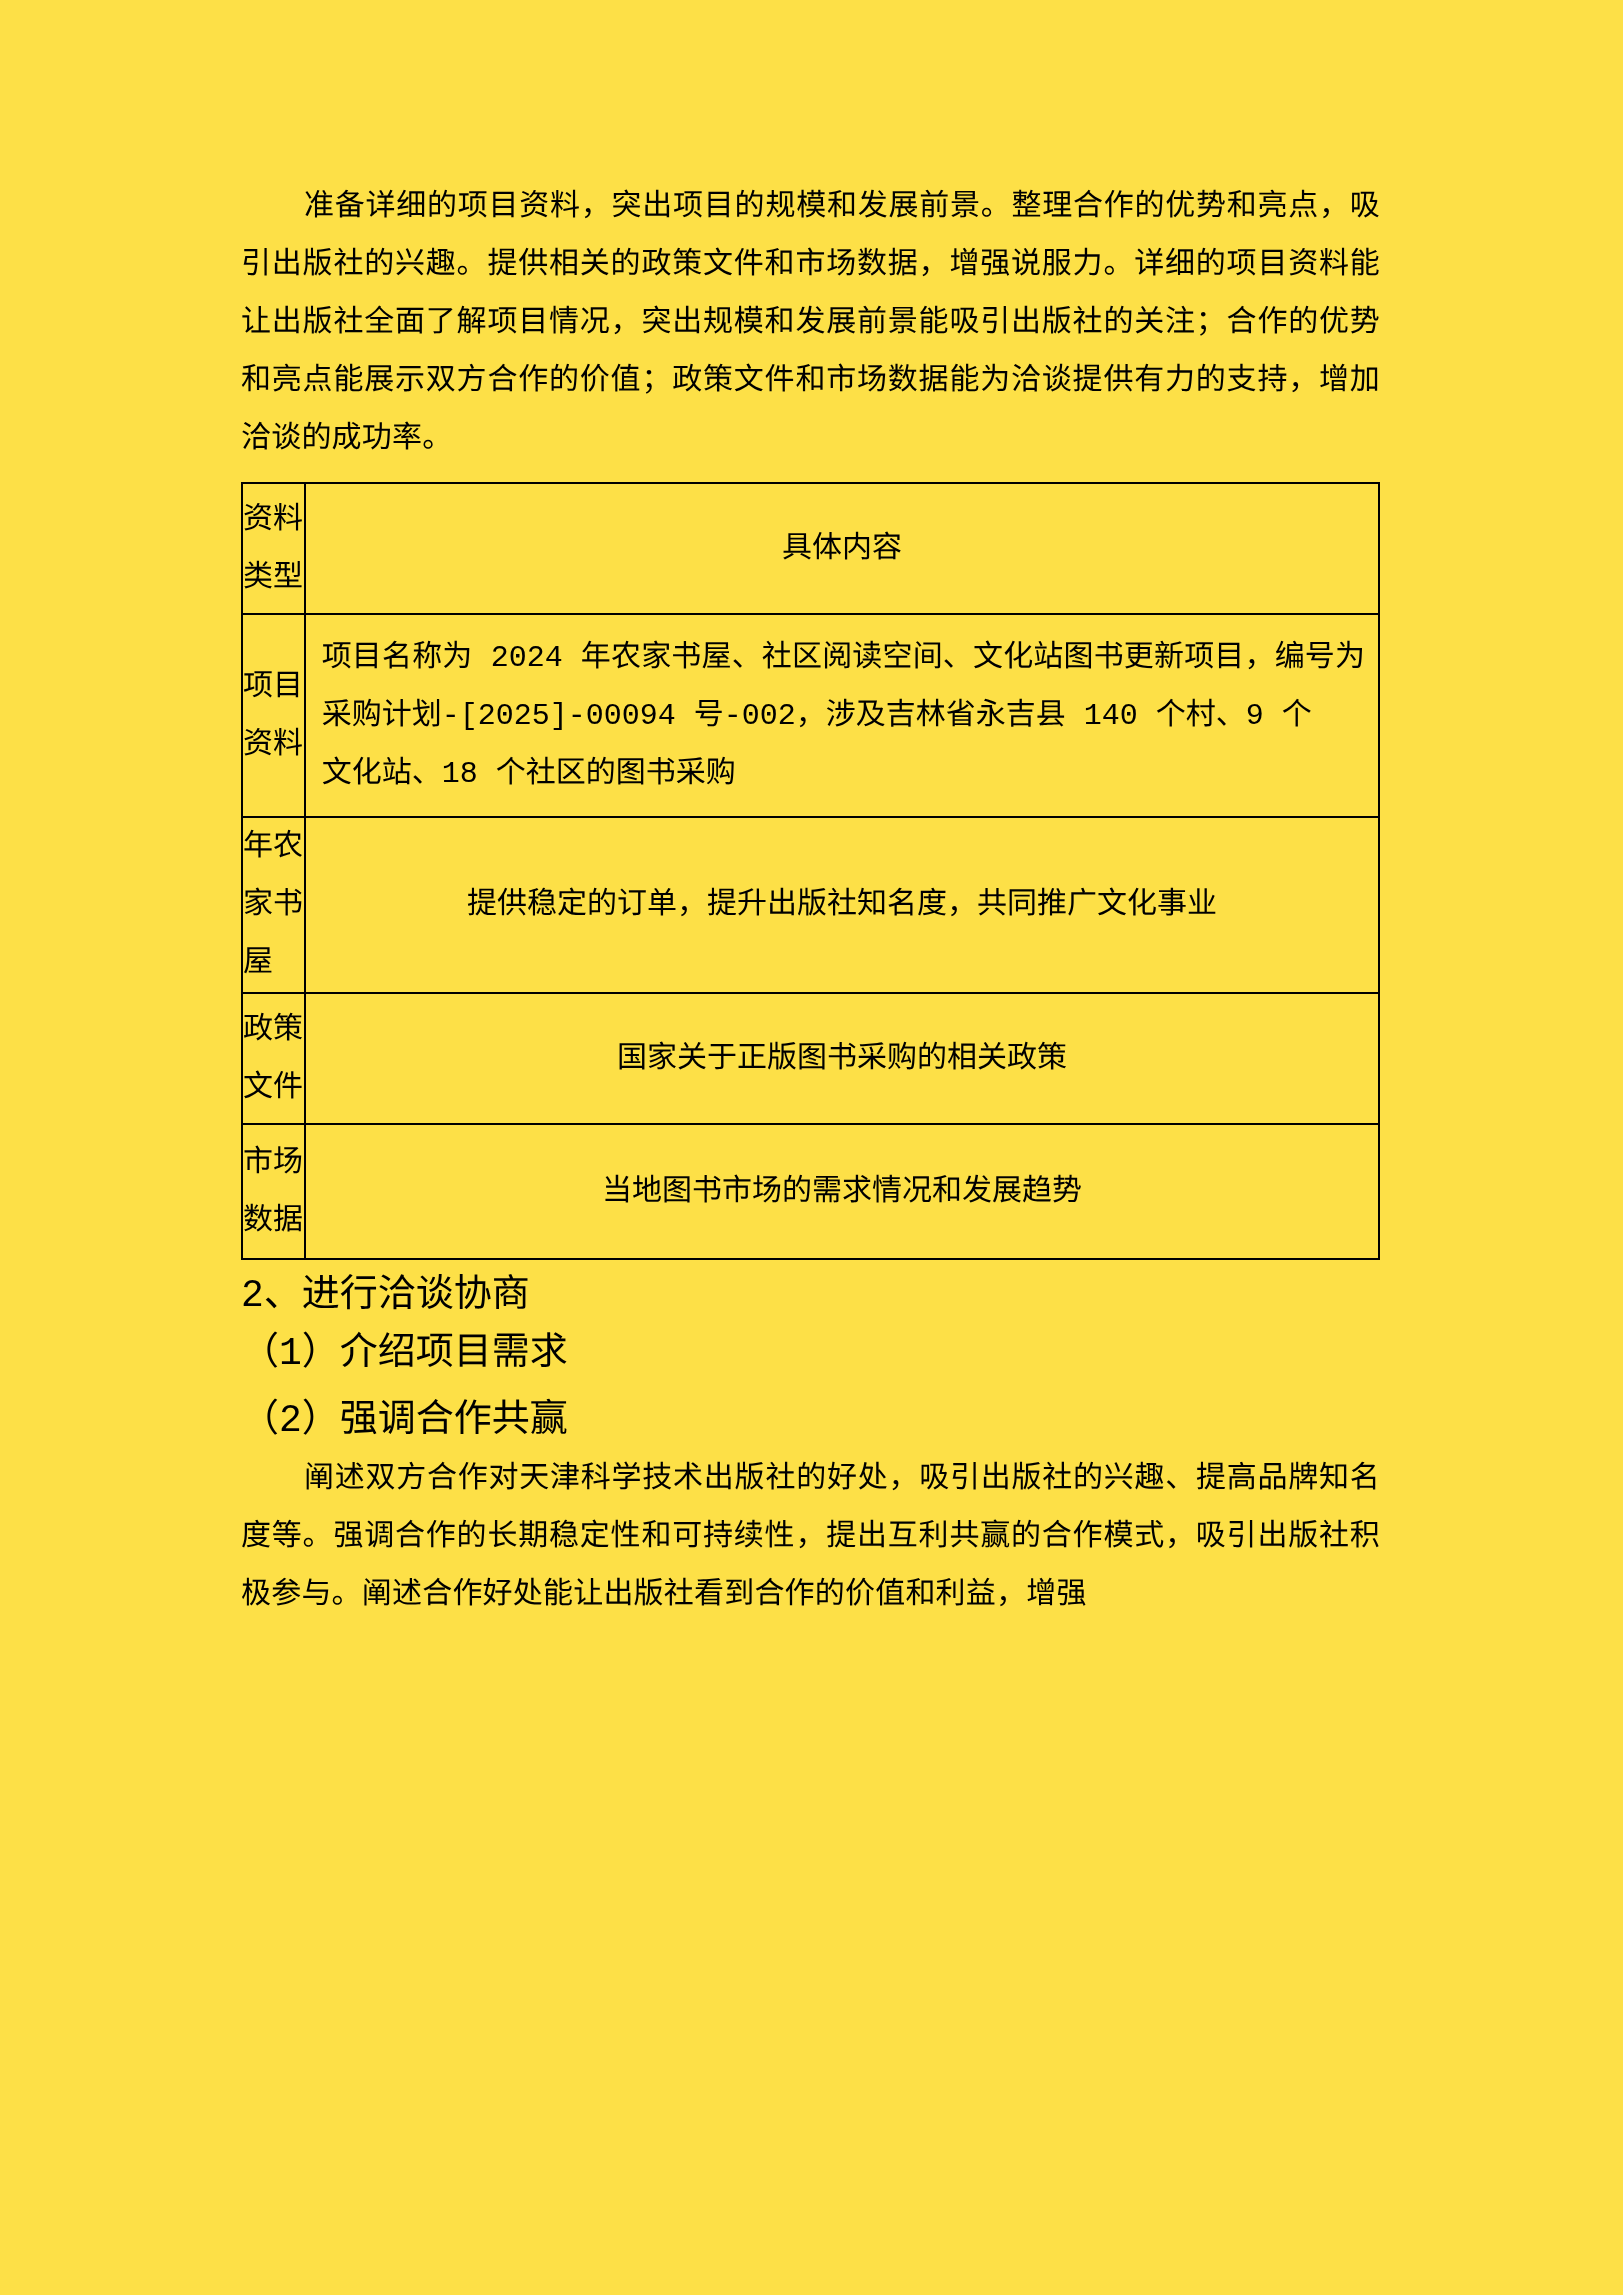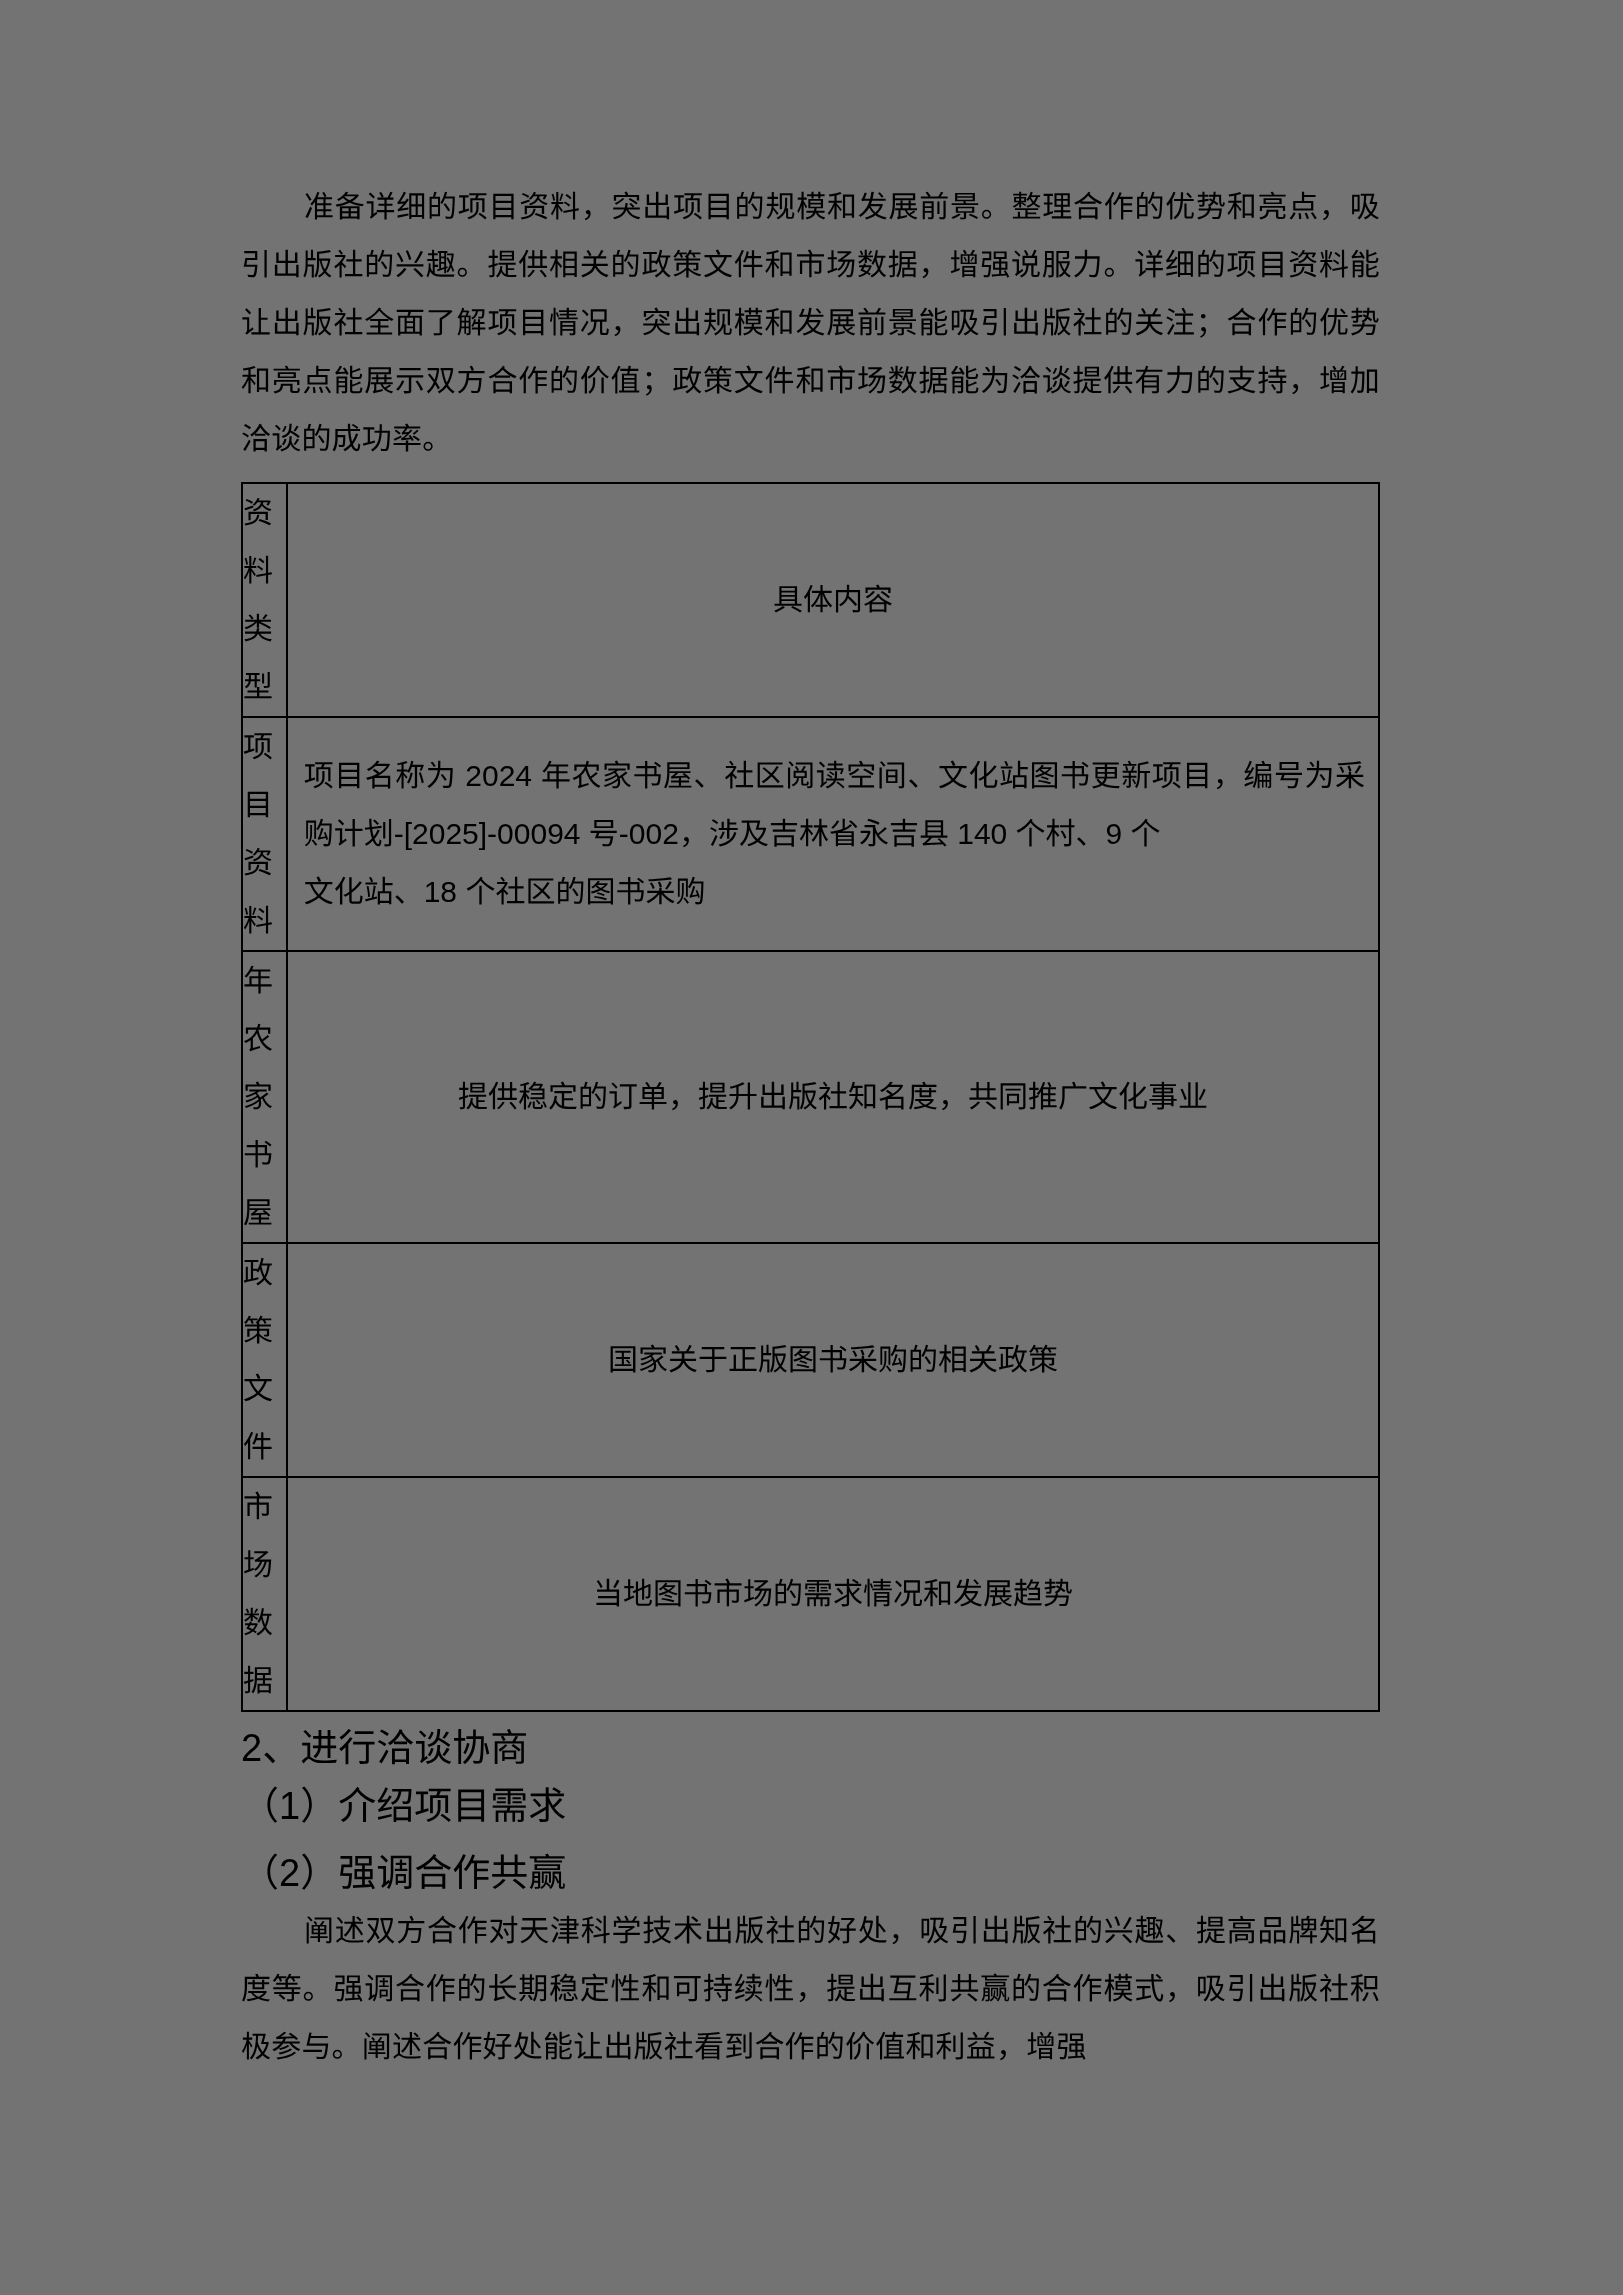--- a/index.html
+++ b/index.html
@@ -5,24 +5,24 @@
 <style>
   html, body {
     margin: 0;
     padding: 0;
     background: #ffffff;
   }
   .page {
     position: relative;
     width: 1623px;
     height: 2295px;
-    background: #737373;
+    background: #fde047;
     box-sizing: border-box;
     overflow: hidden;
-    font-family: Liberation Sans, sans-serif;
+    font-family: Liberation Mono, monospace;
     color: #000000;
   }
   .content {
     position: absolute;
     left: 241px;
     top: 178px;
     width: 1139px;
   }
   
   .para {
@@ -52,21 +52,21 @@
     table-layout: fixed;
   }
   table.doc-table td {
     border: 2px solid #000000;
     padding: 0;
     vertical-align: middle;
     font-size: 30px;
     line-height: 58px;
   }
   td.col-type {
-    width: 45px;
+    width: 63px;
     text-align: left;
     padding-left: 5.2px;
     word-break: break-all;
     box-sizing: border-box;
   }
   td.col-body {
     text-align: center;
     padding: 6.5px 14.4px;
     box-sizing: border-box;
   }

